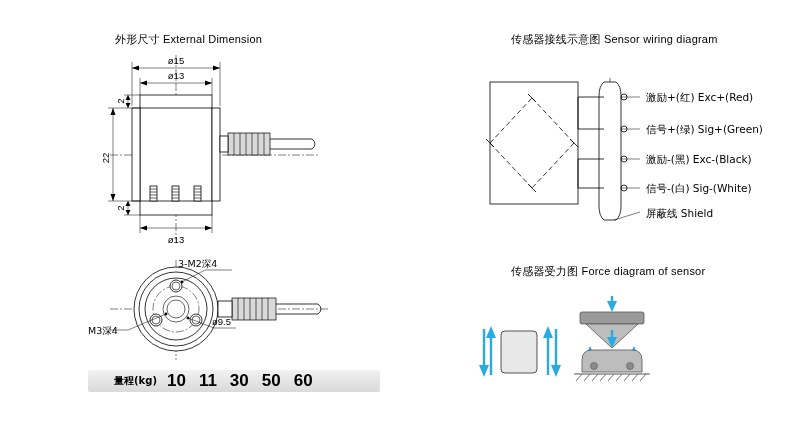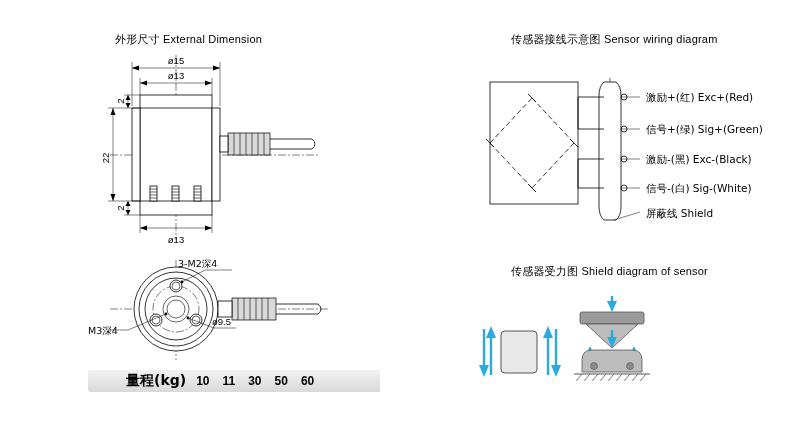--- a/index.html
+++ b/index.html
@@ -56,49 +56,49 @@
     top: 370px;
     width: 292px;
     height: 22px;
     background: linear-gradient(to bottom, #f2f2f2, #d9d9d9);
     border-radius: 2px;
     display: flex;
     align-items: center;
   }
   #range-bar .label {
     font-family: "DejaVu Sans", sans-serif;
-    font-size: 14px;
+    font-size: 10px;
     font-weight: bold;
     color: #000;
-    padding-left: 38px;
+    padding-left: 26px;
     padding-right: 10px;
     white-space: nowrap;
   }
   #range-bar .vals {
     display: flex;
     gap: 13px;
-    font-size: 12px;
+    font-size: 17px;
     font-weight: bold;
     color: #000;
   }
 </style>
 </head>
 <body>
 
 <div class="panel-title" id="title-external">
   <span class="cn">外形尺寸</span>
   <span class="en">External Dimension</span>
 </div>
 <div class="panel-title" id="title-wiring">
   <span class="cn">传感器接线示意图</span>
   <span class="en">Sensor wiring diagram</span>
 </div>
 <div class="panel-title" id="title-force">
   <span class="cn">传感器受力图</span>
-  <span class="en">Shield diagram of sensor</span>
+  <span class="en">Force diagram of sensor</span>
 </div>
 
 <svg width="800" height="423">
 
   <g>
 
     <line class="ctr" x1="110" y1="155" x2="320" y2="155"></line>
 
     <line class="ctr" x1="176" y1="55" x2="176" y2="240"></line>
 

